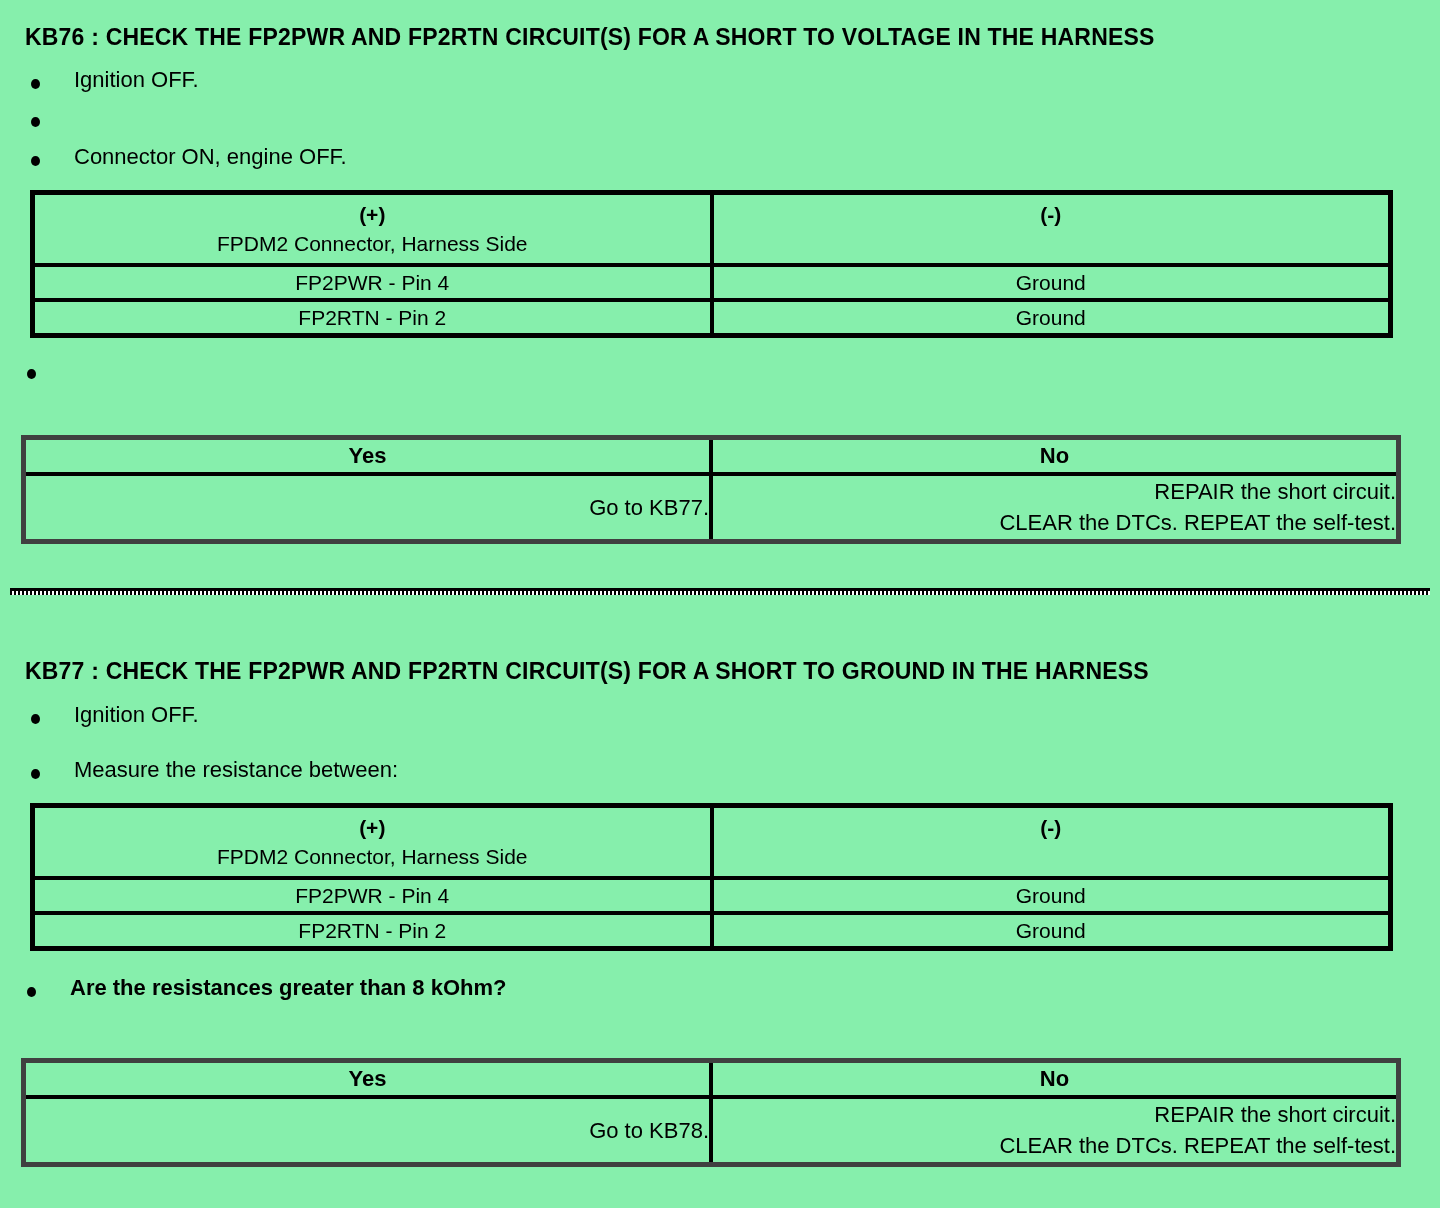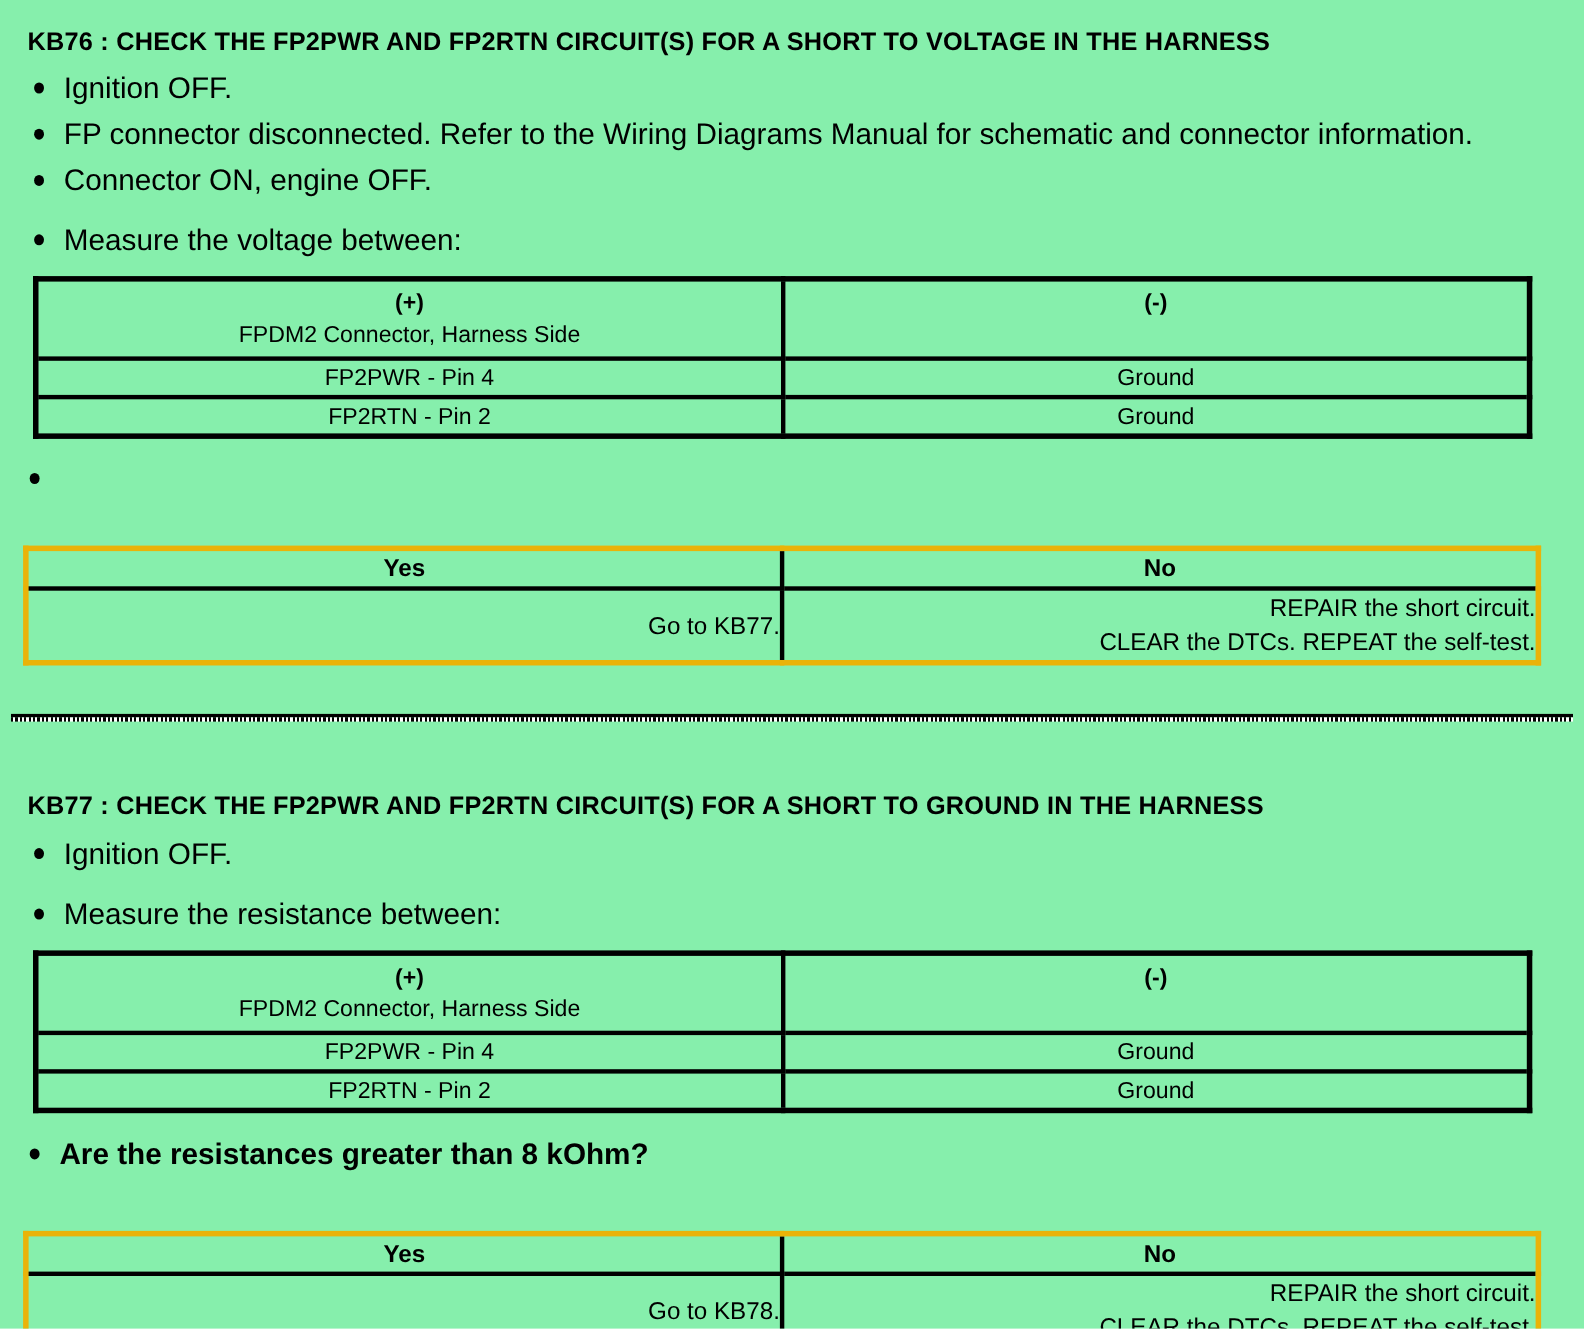--- a/index.html
+++ b/index.html
@@ -22,25 +22,26 @@
     margin-left: 25px;
     line-height: 26px;
     letter-spacing: 0.2px;
     white-space: nowrap;
   }
   .title-kb76 { padding-top: 24px; }
   .title-kb77 { margin-top: 63px; }
 
   .bullet-row {
     display: flex;
-    align-items: flex-start;
+    align-items: center;
     margin-left: 31px;
-    font-size: 27px;
+    font-size: 22px;
     line-height: 24px;
     white-space: nowrap;
+    gap: 16px;
   }
   .bullet-row.bold { font-weight: bold; margin-left: 27px; }
   .dot {
     flex: none;
     width: 9px;
     height: 10px;
     background: #000;
     border-radius: 50%;
     margin-top: 7px;
     margin-right: 18px;
@@ -72,21 +73,21 @@
     vertical-align: top;
     padding-top: 5px;
     line-height: 29px;
   }
   .measure-table .hdr-sign { font-weight: bold; }
   .measure-table .data-row td { height: 31px; }
 
   .decision-table {
     margin-left: 21px;
     width: 1380px;
-    border: 5px solid #eab308;
+    border: 5px solid #404040;
   }
   .dt1 { margin-top: 56px; }
   .dt2 { margin-top: 58px; }
   .decision-table td {
     border: 4px solid #000;
     font-size: 22px;
     padding: 0;
   }
   .decision-table .hdr td {
     height: 32px;
@@ -122,29 +123,24 @@
 
   <div>
     <div class="section-title title-kb76">KB76 : CHECK THE FP2PWR AND FP2RTN CIRCUIT(S) FOR A SHORT TO VOLTAGE IN THE HARNESS</div>
 
     <div class="bullet-row mt18">
       <span class="dot"></span>
       <span>Ignition OFF.</span>
     </div>
     <div class="bullet-row mt18">
       <span class="dot"></span>
-      <span>FP connector disconnected. Refer to the Wiring Diagrams Manual for schematic and connector information.</span>
     </div>
     <div class="bullet-row mt18">
       <span class="dot"></span>
       <span>Connector ON, engine OFF.</span>
-    </div>
-    <div class="bullet-row mt30">
-      <span class="dot"></span>
-      <span>Measure the voltage between:</span>
     </div>
 
     <table class="measure-table">
       <colgroup>
           <col style="width:50%">
           <col style="width:50%">
         </colgroup>
       <tbody>
           <tr>
         <td class="hdr-cell">

